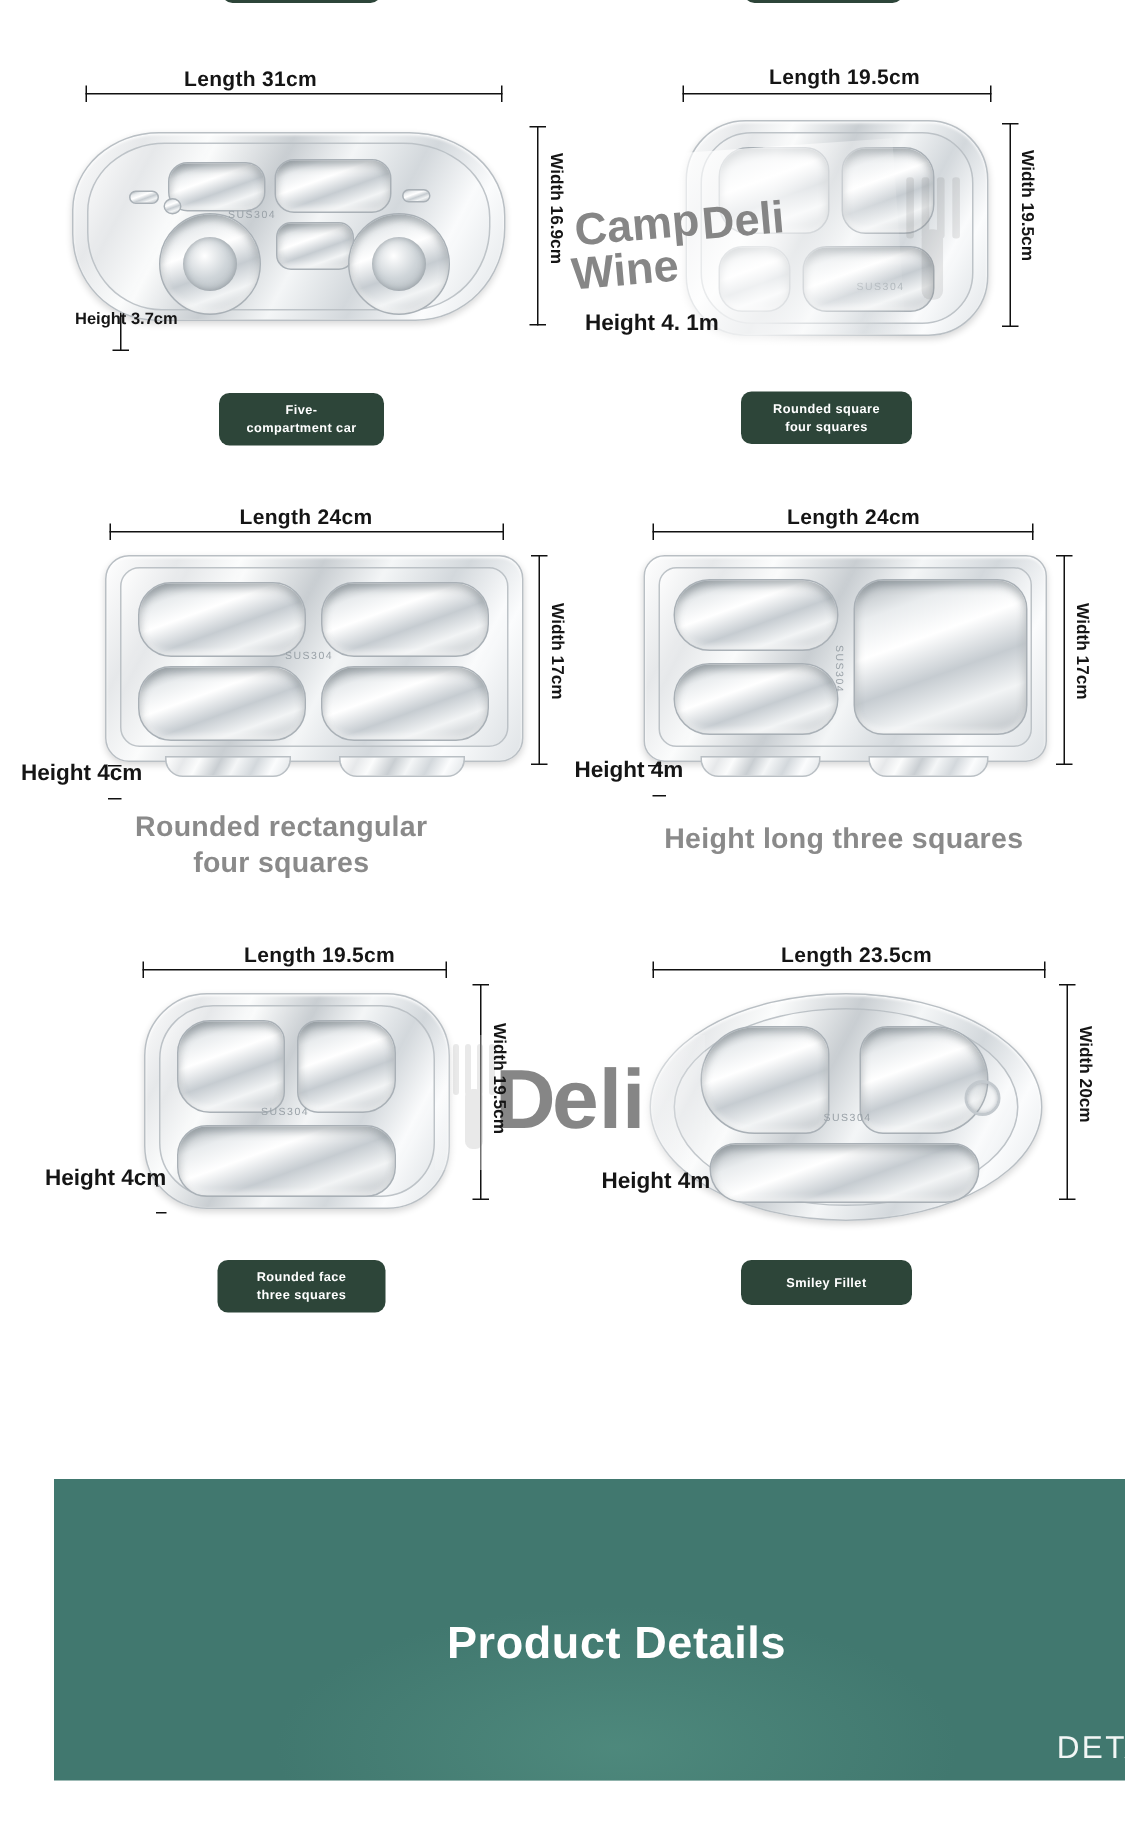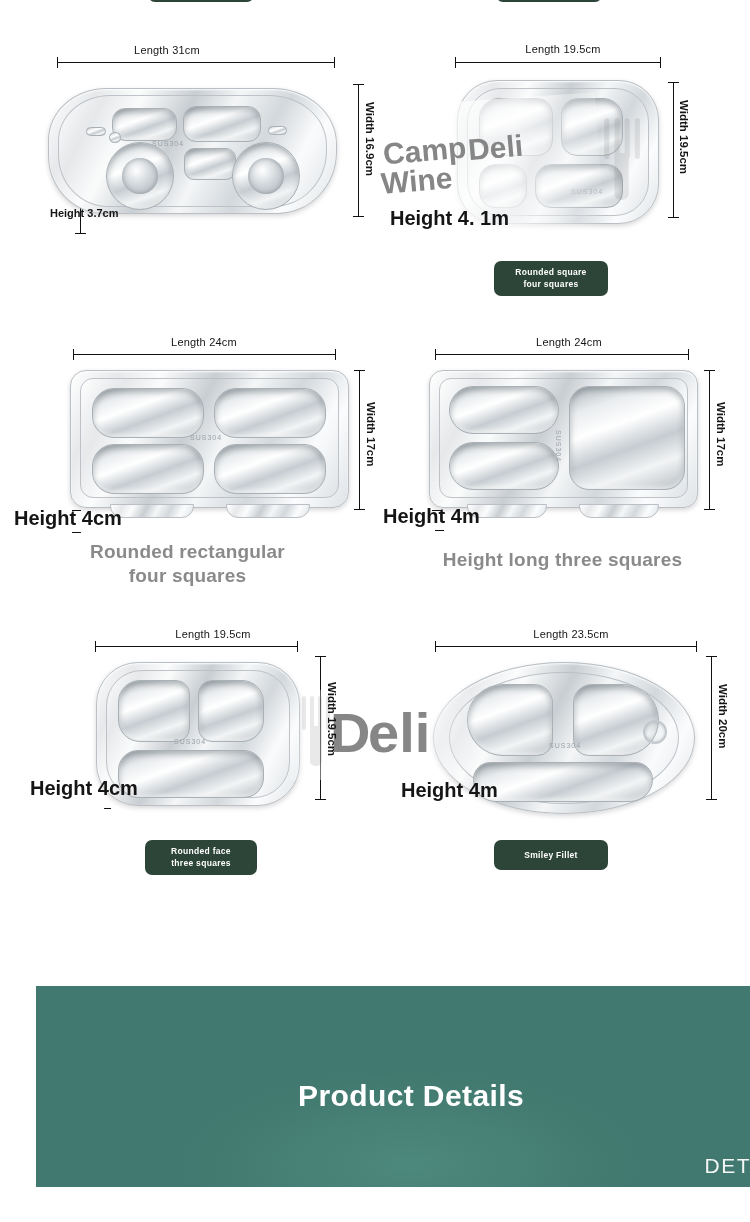--- a/index.html
+++ b/index.html
@@ -9,25 +9,25 @@
     font-family: "Liberation Sans", "DejaVu Sans", sans-serif;
   }
   .page { position: relative; width: 750px; height: 1222px; overflow: hidden; background:#fff; }
 
   
   .grid { position:absolute; left:0; top:0; width:750px; height:986px; }
   .panel { position:absolute; width:375px; }
 
   
   .dim-len {
-    position:absolute; font-size:11px; font-weight:normal; color:#151515;
+    position:absolute; font-size:14px; font-weight:bold; color:#151515;
     letter-spacing:.2px; white-space:nowrap;
   }
   .dim-h {
-    position:absolute; font-size:20px; font-weight:bold; color:#151515;
+    position:absolute; font-size:15px; font-weight:bold; color:#151515;
     line-height:1.05; white-space:nowrap; z-index:6;
   }
   .dim-w {
     position:absolute; font-size:11.5px; font-weight:bold; color:#151515;
     writing-mode: vertical-rl; text-orientation: mixed; white-space:nowrap; z-index:6;
   }
 
   
   .rule-h { position:absolute; height:1px; background:#111; }
   .rule-h::before, .rule-h::after{
@@ -148,20 +148,22 @@
         <div class="well" style="left:228px; top:46px; width:19px; height:9px; border-radius:5px; box-shadow:none;"></div>
         <div class="sus" style="left:112px; top:60px;">SUS304</div>
       </div>
 
       <div class="dim-h" style="left:6px; top:208px; font-size:11px;padding-left:44px;">Height 3.7cm</div>
       <div class="rule-v" style="left:80px; top:198px; height:36px;"></div>
 
       <div class="rule-v" style="left:358px; top:84px; height:133px;"></div>
       <div class="dim-w" style="left:364px; top:102px;">Width 16.9cm</div>
 
+      <div class="badge" style="left:146px; top:262px; width:110px;">Five-
+compartment car</div>
     </div>
 
     <div class="panel" style="left:375px; top:0; height:310px;">
 
       <div class="dim-len" style="left:188px; top:43px; transform:translateX(-50%);">Length 19.5cm</div>
       <div class="rule-h" style="left:80px; top:62px; width:206px;"></div>
 
       <div class="tray" style="left:78px; top:76px; width:210px; height:152px;">
         <div class="steel" style="left:4px; top:4px; width:202px; height:144px; border-radius:40px;"></div>
         <div class="steel" style="left:14px; top:12px; width:182px; height:128px; border-radius:34px; box-shadow:none; opacity:.92;"></div>

